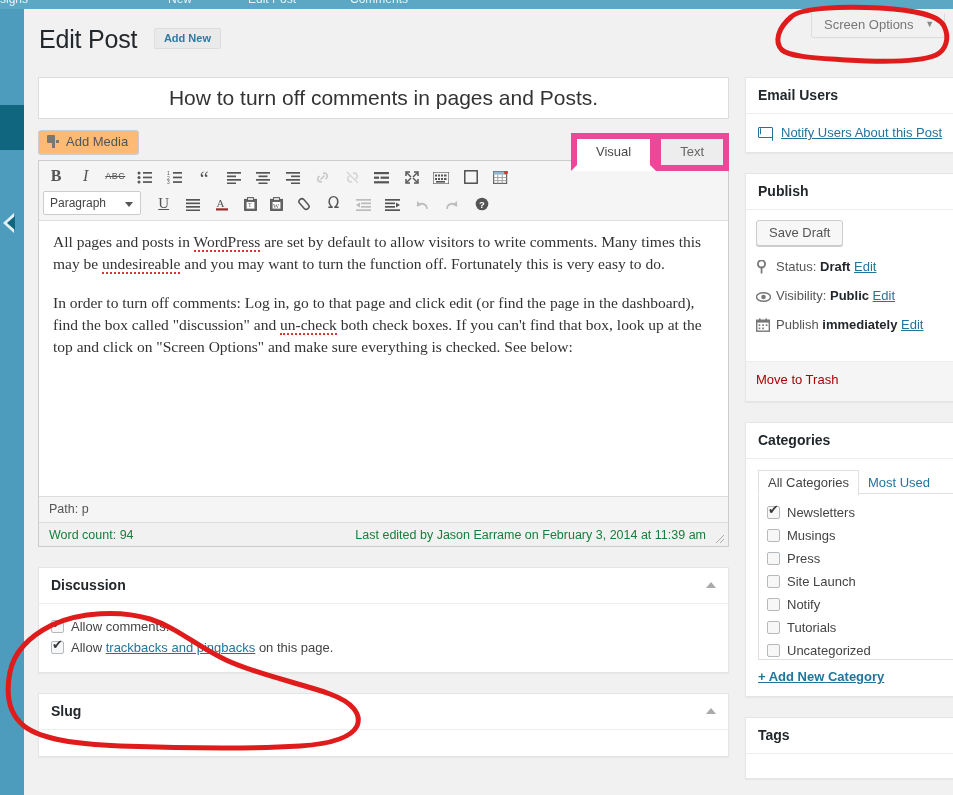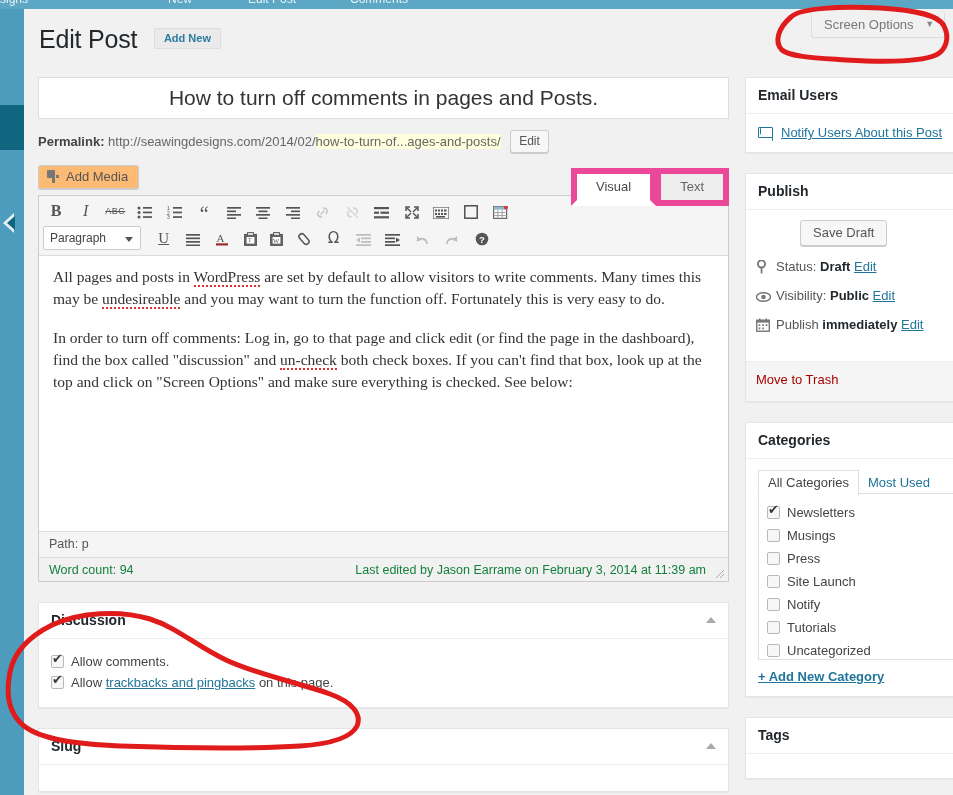--- a/index.html
+++ b/index.html
@@ -208,21 +208,21 @@
   }
   .mail-ico::after {
     content:""; position:absolute; left:1px; top:0px; width:11px; height:6px;
     border-left:1px solid #21759b; border-right:1px solid #21759b;
     transform: skewY(28deg); transform-origin:left top;
   }
 
   .pub-top { padding:10px 10px 0; }
   .btn-sec {
     display:inline-block; background:#f7f7f7; border:1px solid #ccc; border-radius:3px;
-    padding:4px 12px 5px; font-size:13px; color:#555; box-shadow:0 1px 0 #ccc;margin-left:44px;
+    padding:4px 12px 5px; font-size:13px; color:#555; box-shadow:0 1px 0 #ccc;
   }
   .misc-row { font-size:13px; color:#555; padding:8px 10px 0 10px; line-height:18px; }
   .misc-row b { color:#23282d; }
   .misc-row a { color:#21759b; }
   .mi { display:inline-block; width:18px; text-align:left; vertical-align:-3px; margin-right:2px; }
 
   .pub-foot {
     margin-top:12px; background:#f5f5f5; border-top:1px solid #eee;
     padding:10px 10px 11px; position:relative; height:40px;
   }
@@ -274,25 +274,20 @@
     <h1 class="page-title">Edit Post</h1>
     <a class="add-new" href="#">Add New</a>
   </div>
 
   <div class="postbox-col">
 
     <div class="titlewrap">
       <input type="text" value="How to turn off comments in pages and Posts." style="">
     </div>
 
-    <div class="permalink-row">
-      <b>Permalink:</b>
-      <span class="plink">http://seawingdesigns.com/2014/02/</span><span class="slug-hl">how-to-turn-of...ages-and-posts/</span>
-      <span class="edit-slug-btn">Edit</span>
-    </div>
 
     <div class="editor">
 
       <div class="media-row">
         <span class="add-media-btn">
           <span class="mico"><i class="a"></i><i class="b"></i><i class="c"></i></span><span>Add Media</span>
         </span>
         <span class="ed-tabs">
           <span class="ed-tab active">Visual</span><span class="ed-tab">Text</span>
         </span>

